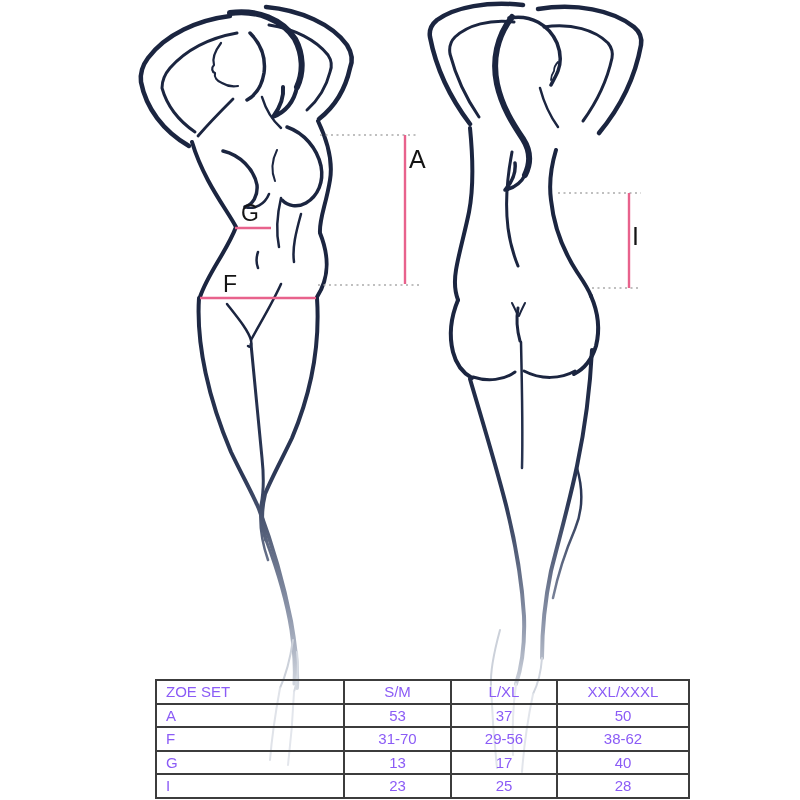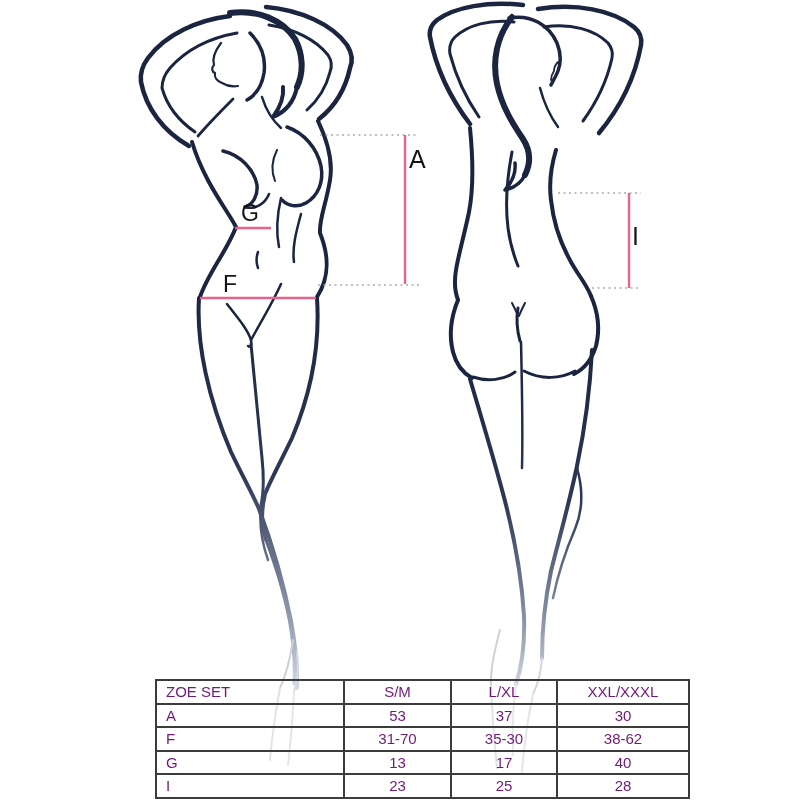--- a/index.html
+++ b/index.html
@@ -16,21 +16,21 @@
   }
   #a-label{left:409px;top:147px;font-size:25px;}
   #g-label{left:241px;top:202px;font-size:23px;}
   #f-label{left:223px;top:273px;font-size:23px;}
   #i-label{left:632px;top:224px;font-size:25px;}
   table.size{
     position:absolute;left:155px;top:679px;width:533px;
     border-collapse:collapse;table-layout:fixed;background:transparent;
   }
   table.size td{
-    border:2px solid #3c3c3c;font-size:15px;color:#701a75;
+    border:2px solid #3c3c3c;font-size:15px;color:#8b5cf6;
     height:21.5px;padding:0;text-align:center;vertical-align:middle;
     background:transparent;white-space:nowrap;overflow:hidden;
   }
   table.size td.rowhead{text-align:left;padding-left:9px;}
 </style>
 </head>
 <body>
 
 <div class="stage">
 
@@ -142,26 +142,26 @@
       <tr>
         <td class="rowhead">ZOE SET</td>
         <td>S/M</td>
         <td>L/XL</td>
         <td>XXL/XXXL</td>
       </tr>
       <tr>
         <td class="rowhead">A</td>
         <td>53</td>
         <td>37</td>
-        <td>30</td>
+        <td>50</td>
       </tr>
       <tr>
         <td class="rowhead">F</td>
         <td>31-70</td>
-        <td>35-30</td>
+        <td>29-56</td>
         <td>38-62</td>
       </tr>
       <tr>
         <td class="rowhead">G</td>
         <td>13</td>
         <td>17</td>
         <td>40</td>
       </tr>
       <tr>
         <td class="rowhead">I</td>

